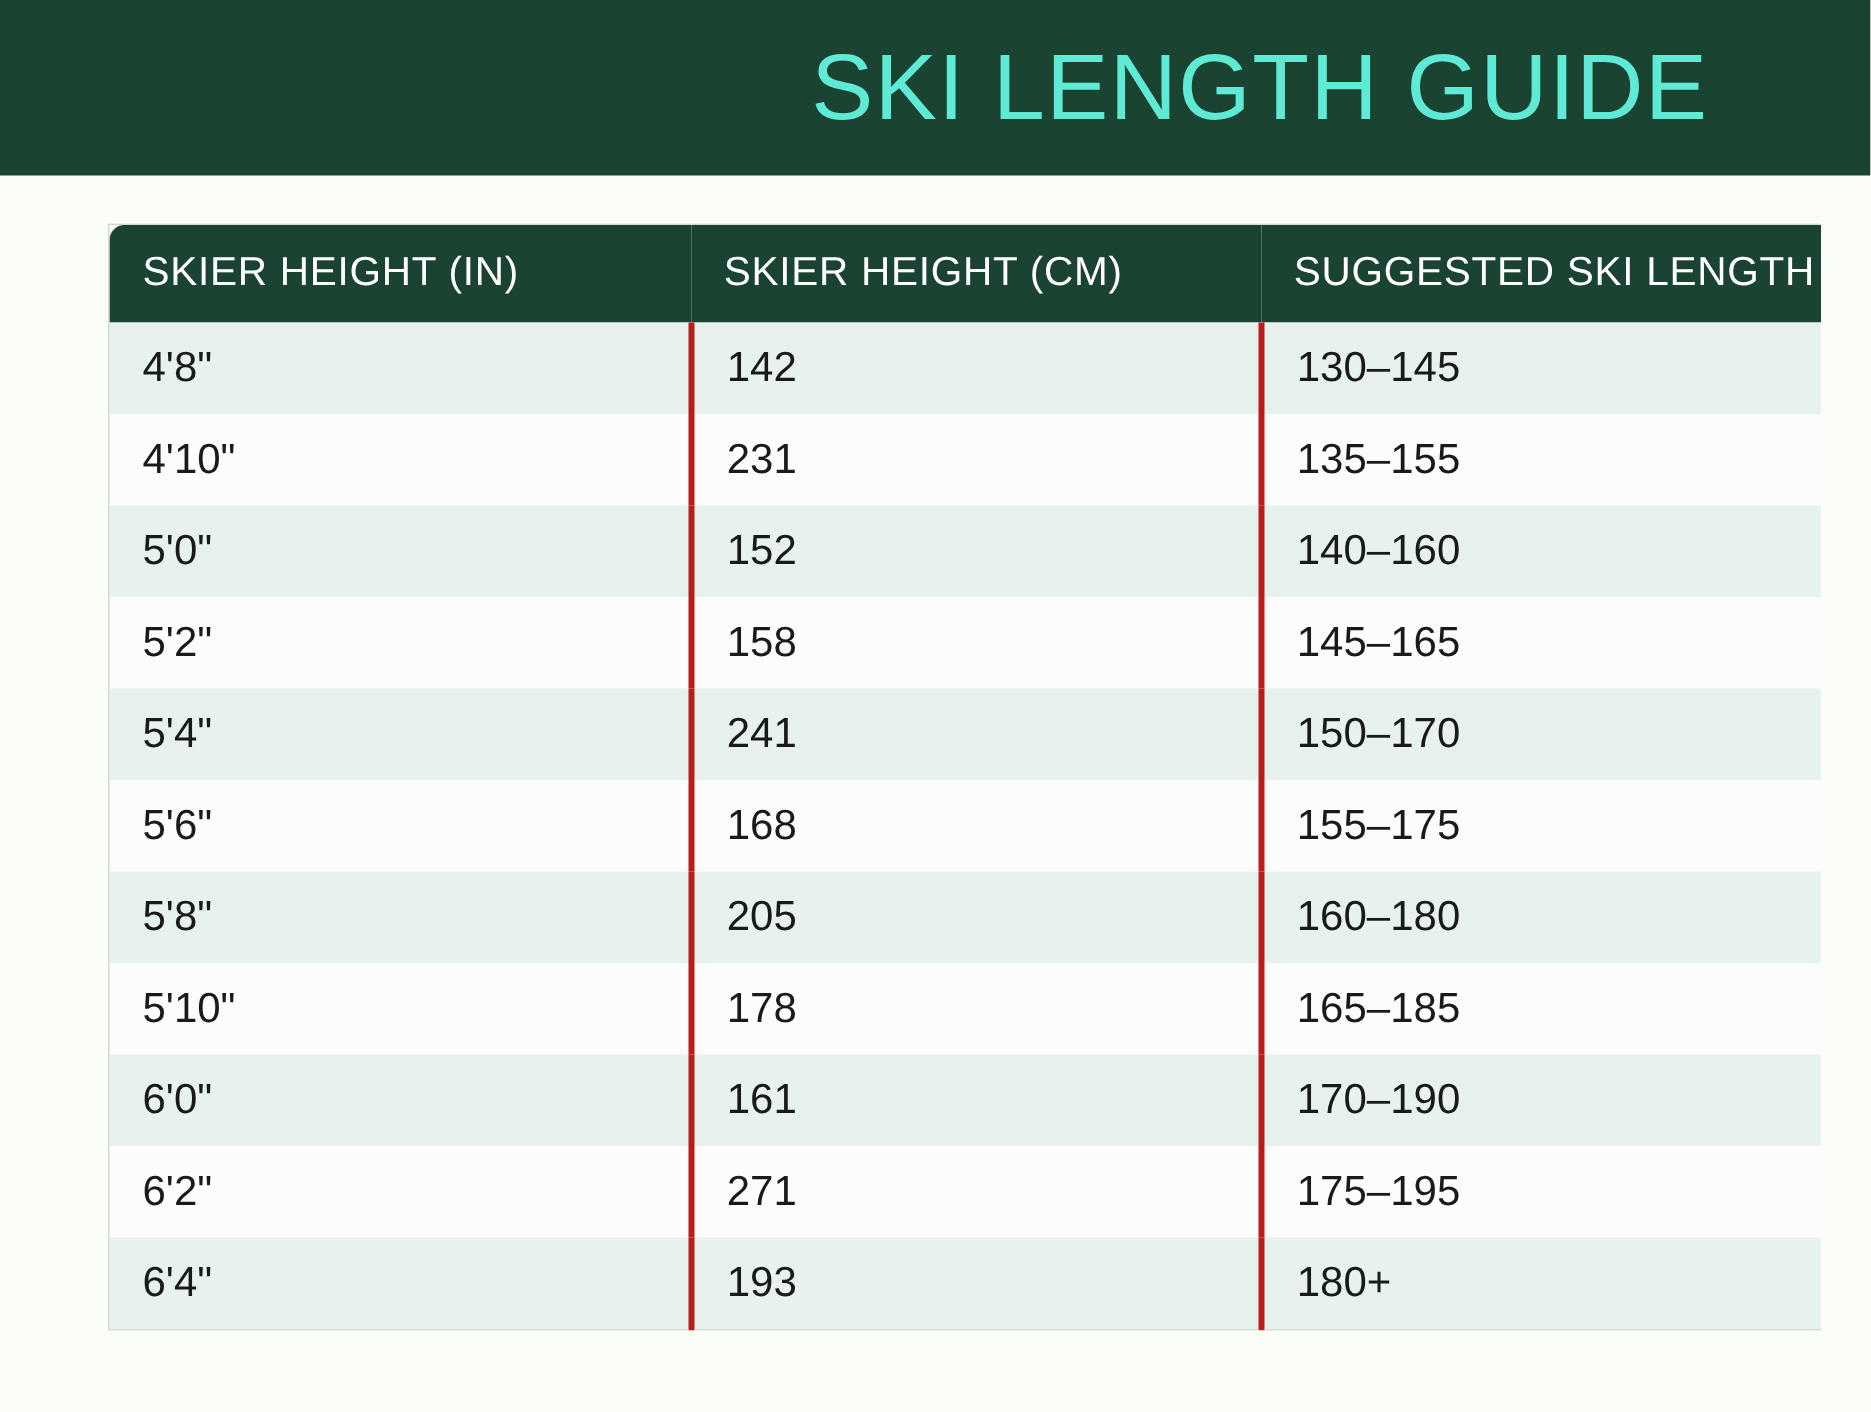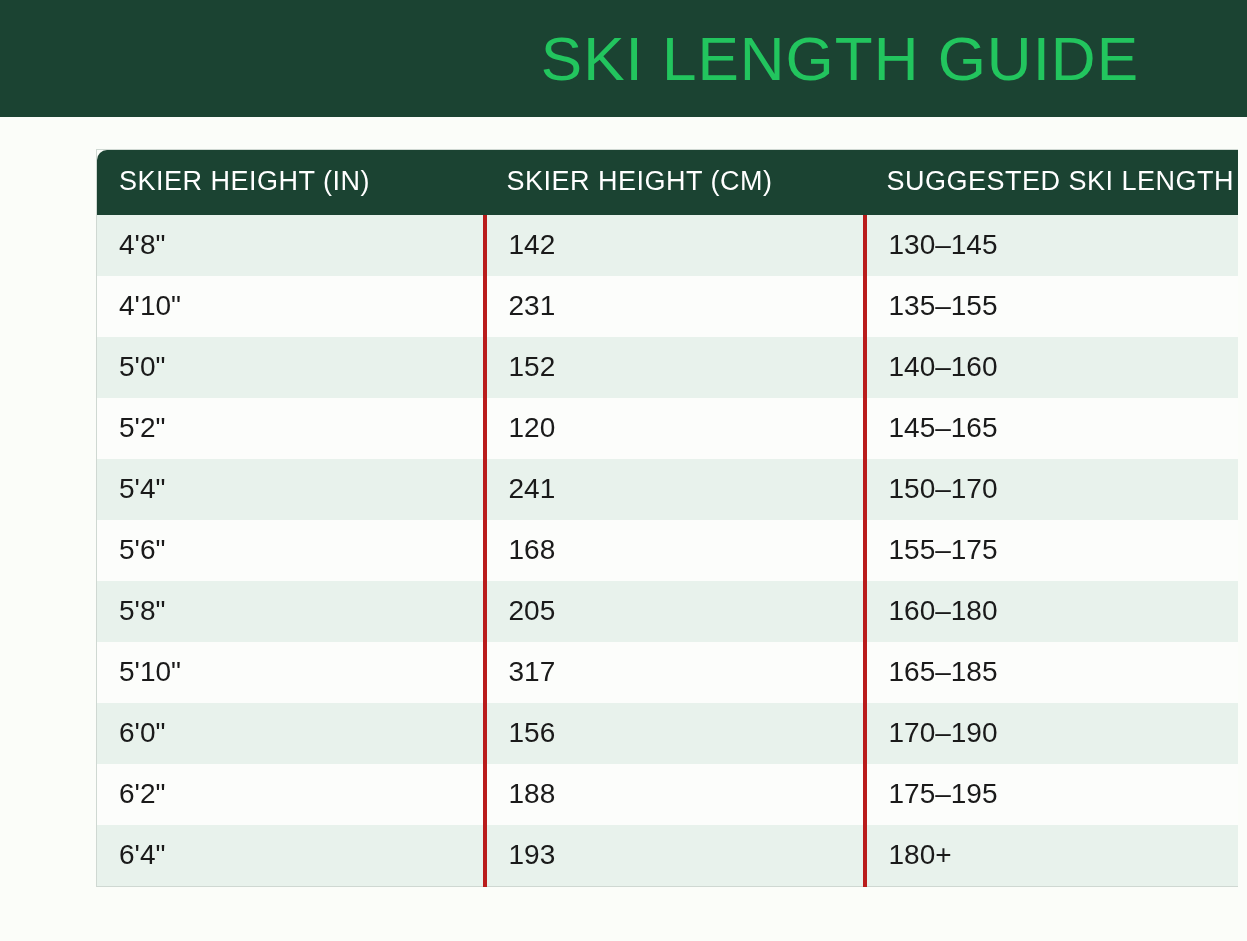--- a/index.html
+++ b/index.html
@@ -16,29 +16,29 @@
   .header-bar {
     background: #1b4332;
     height: 117px;
     display: flex;
     align-items: center;
     justify-content: flex-end;
     box-sizing: border-box;
     padding-right: 108px;
   }
   .header-title {
-    color: #22c55e;
+    color: #5eead4;
     font-size: 62px;
     font-weight: normal;
     letter-spacing: 1px;
     line-height: 1;
     white-space: nowrap;
   }
   .table-wrap {
-    margin: 32px 0 0 96px;
+    margin: 32px 0 0 72px;
     width: 1142px;
     overflow: hidden;
   }
   table.guide {
     border-collapse: collapse;
     table-layout: fixed;
     width: 1320px;
     border: 1px solid #cfd8d2;
     border-radius: 10px;
   }
@@ -110,51 +110,51 @@
         <td>231</td>
         <td>135–155</td>
       </tr>
       <tr class="odd">
         <td>5'0"</td>
         <td>152</td>
         <td>140–160</td>
       </tr>
       <tr class="even">
         <td>5'2"</td>
-        <td>120</td>
+        <td>158</td>
         <td>145–165</td>
       </tr>
       <tr class="odd">
         <td>5'4"</td>
         <td>241</td>
         <td>150–170</td>
       </tr>
       <tr class="even">
         <td>5'6"</td>
         <td>168</td>
         <td>155–175</td>
       </tr>
       <tr class="odd">
         <td>5'8"</td>
         <td>205</td>
         <td>160–180</td>
       </tr>
       <tr class="even">
         <td>5'10"</td>
-        <td>317</td>
+        <td>178</td>
         <td>165–185</td>
       </tr>
       <tr class="odd">
         <td>6'0"</td>
-        <td>156</td>
+        <td>161</td>
         <td>170–190</td>
       </tr>
       <tr class="even">
         <td>6'2"</td>
-        <td>188</td>
+        <td>271</td>
         <td>175–195</td>
       </tr>
       <tr class="odd">
         <td>6'4"</td>
         <td>193</td>
         <td>180+</td>
       </tr>
     </tbody>
   </table>
 </div>

